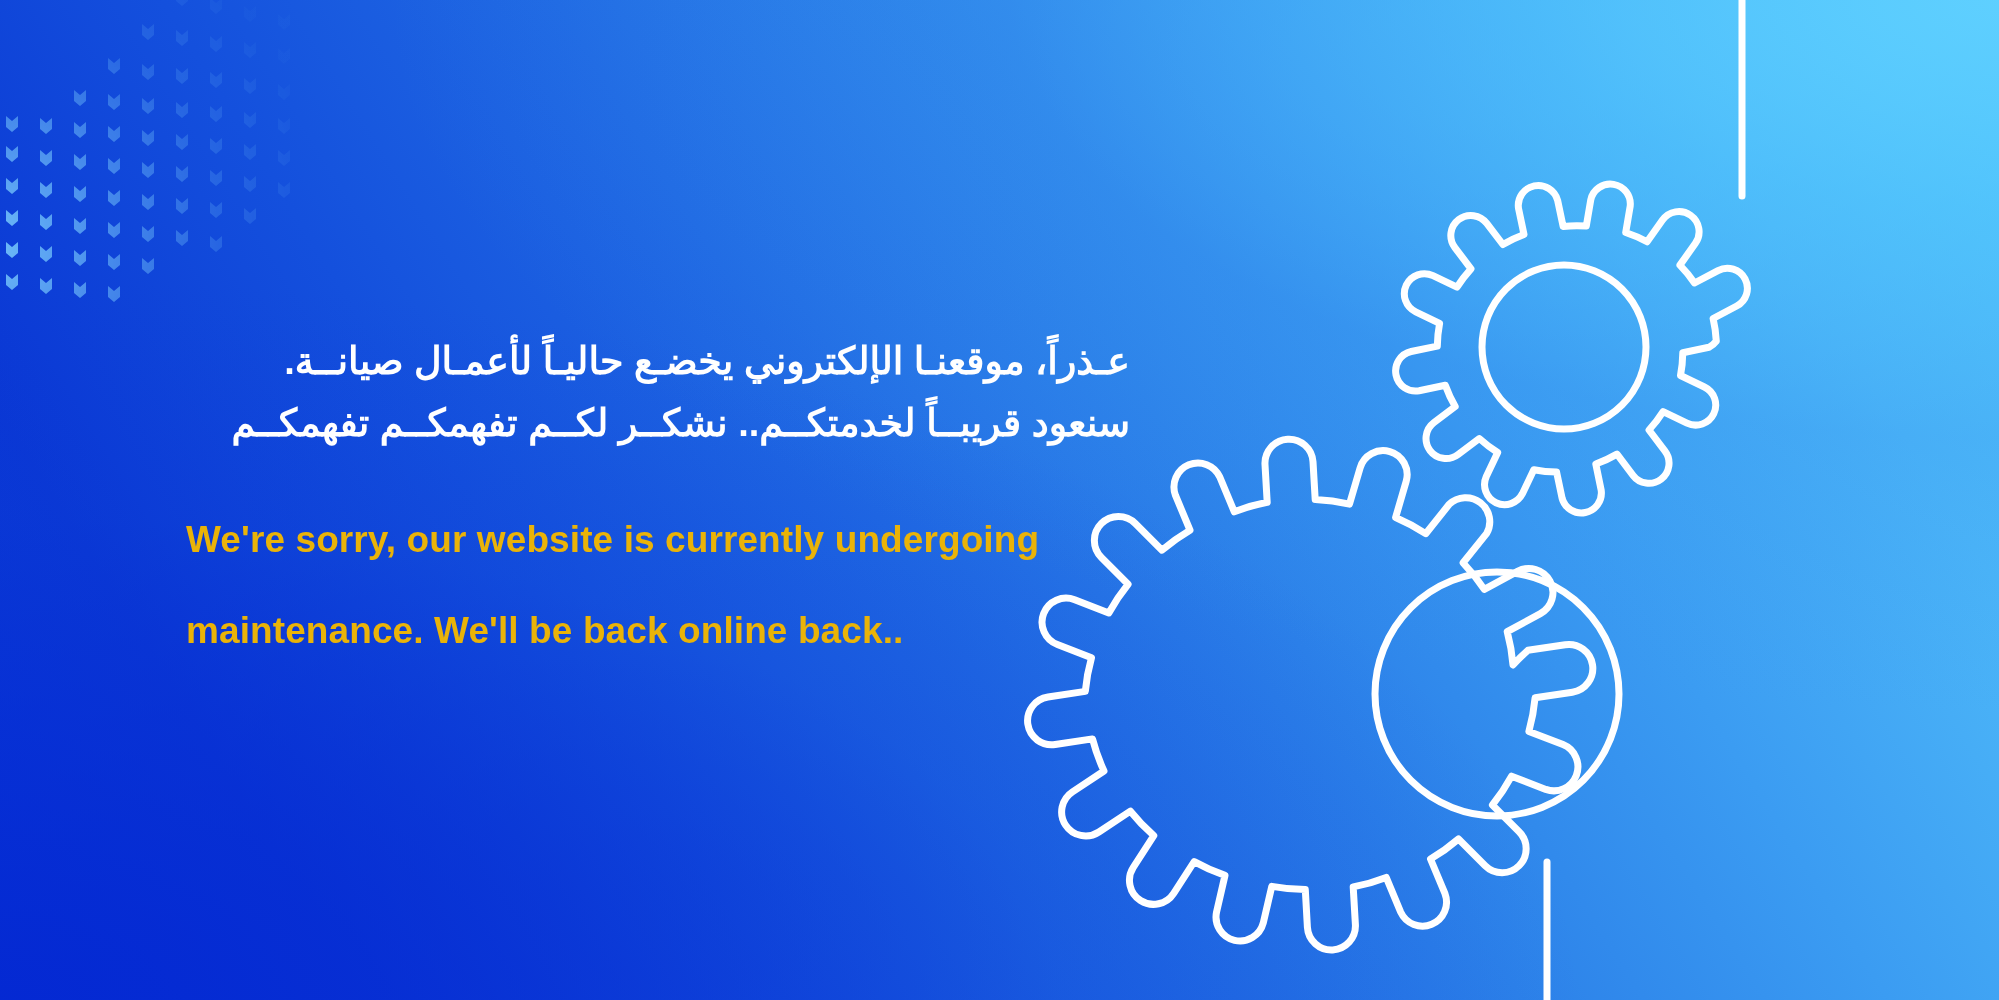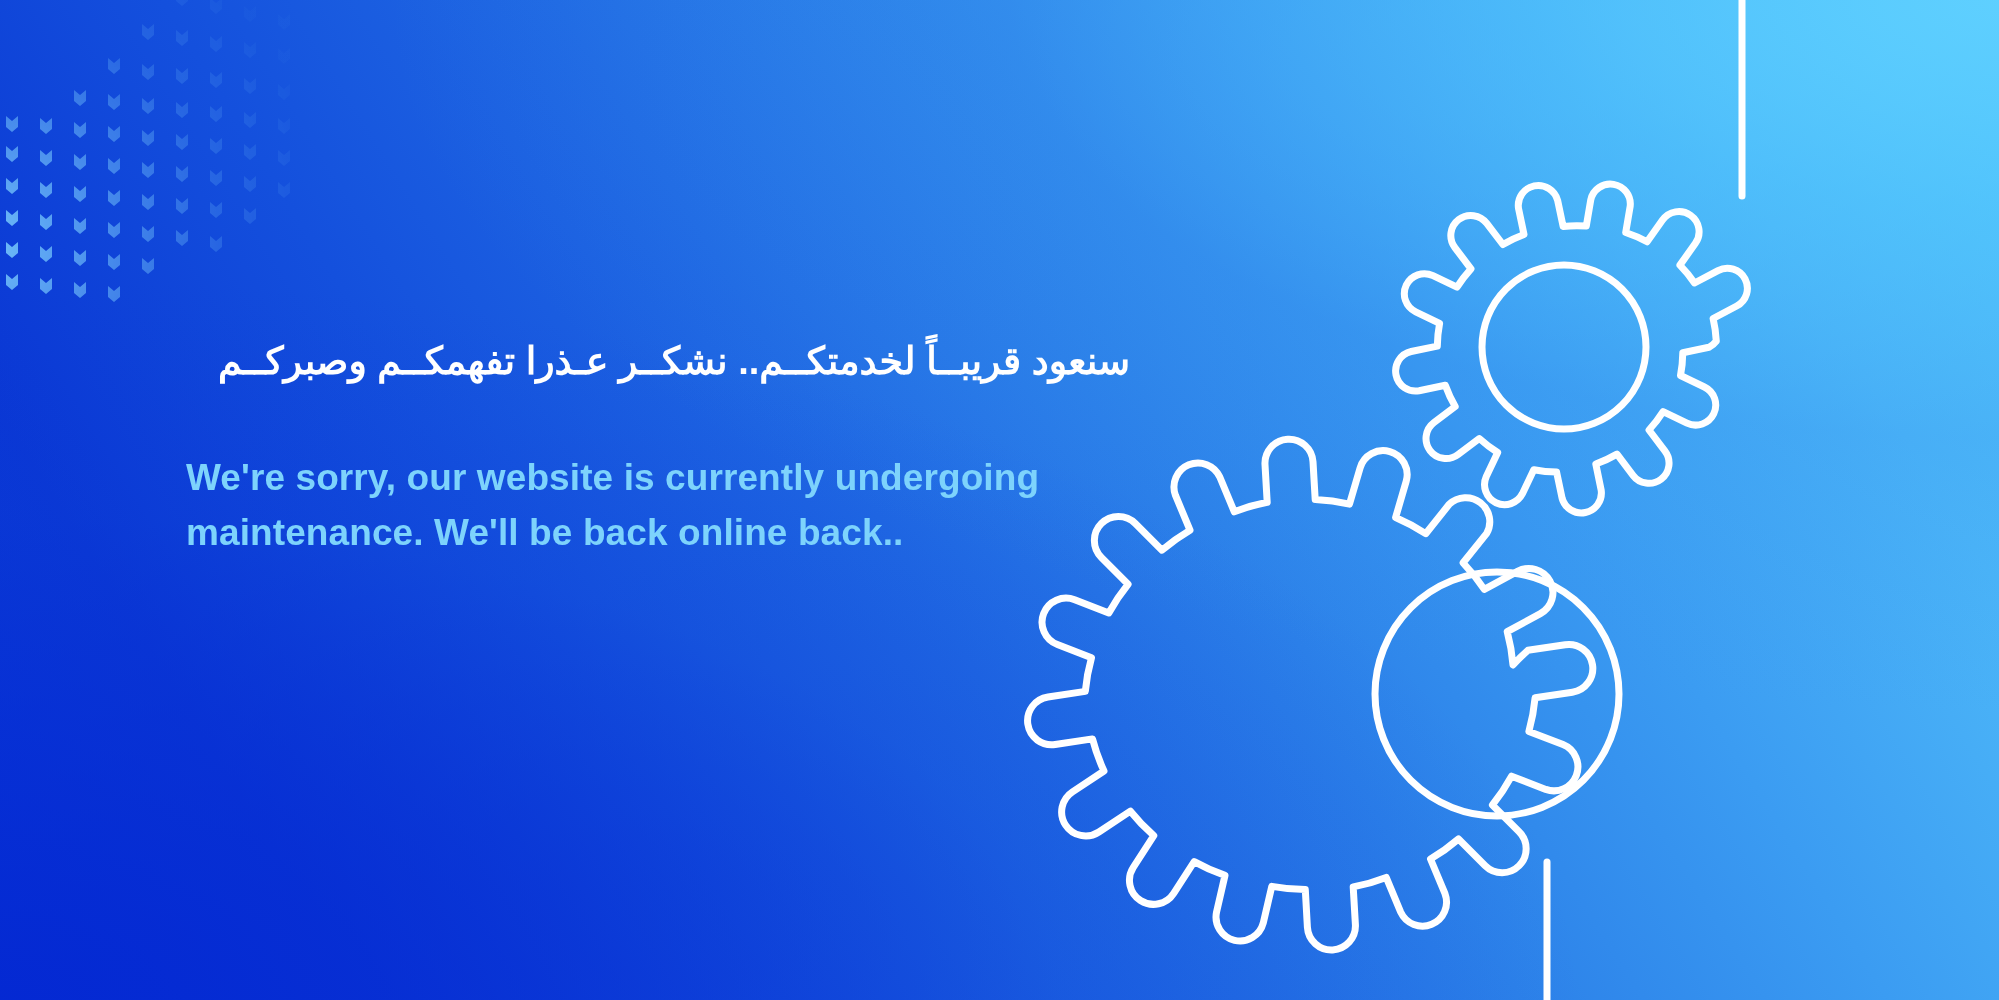--- a/index.html
+++ b/index.html
@@ -101,21 +101,22 @@
     text-align: left;
     margin-top: 58px;
     color: #ffffff;
   }
   .en-line {
     font-size: 37px;
     line-height: 55px;
     font-weight: 700;
     letter-spacing: 0.1px;
     white-space: nowrap;
-    color: #7dd3fc;
+    color: #eab308;
+    margin-top: 36px;
   }
 </style>
 </head>
 <body>
 
 <div id="stage">
 
   <div class="bg-gradient"></div>
   <div class="bg-gradient-2"></div>
   <div class="bg-gradient-3"></div>
@@ -357,21 +358,22 @@
         <circle cx="1497" cy="694" r="122"></circle>
       </g>
 
       <path d="M1547 862 L1547 1010"></path>
     </g>
   </svg>
 
   <div class="text-block">
 
     <div class="arabic-group">
-      <div class="ar-line">سنعود قريبــاً لخدمتكــم.. نشكــر عـذرا تفهمكــم وصبركــم</div>
+      <div class="ar-line">عـذراً، موقعنـا الإلكتروني يخضـع حاليـاً لأعمـال صيانــة.</div>
+      <div class="ar-line">سنعود قريبــاً لخدمتكــم.. نشكــر لكــم تفهمكــم تفهمكــم</div>
     </div>
 
     <div class="english-group">
       <div class="en-line">We're sorry, our website is currently undergoing</div>
       <div class="en-line">maintenance. We'll be back online back..</div>
     </div>
 
   </div>
 
 </div>

